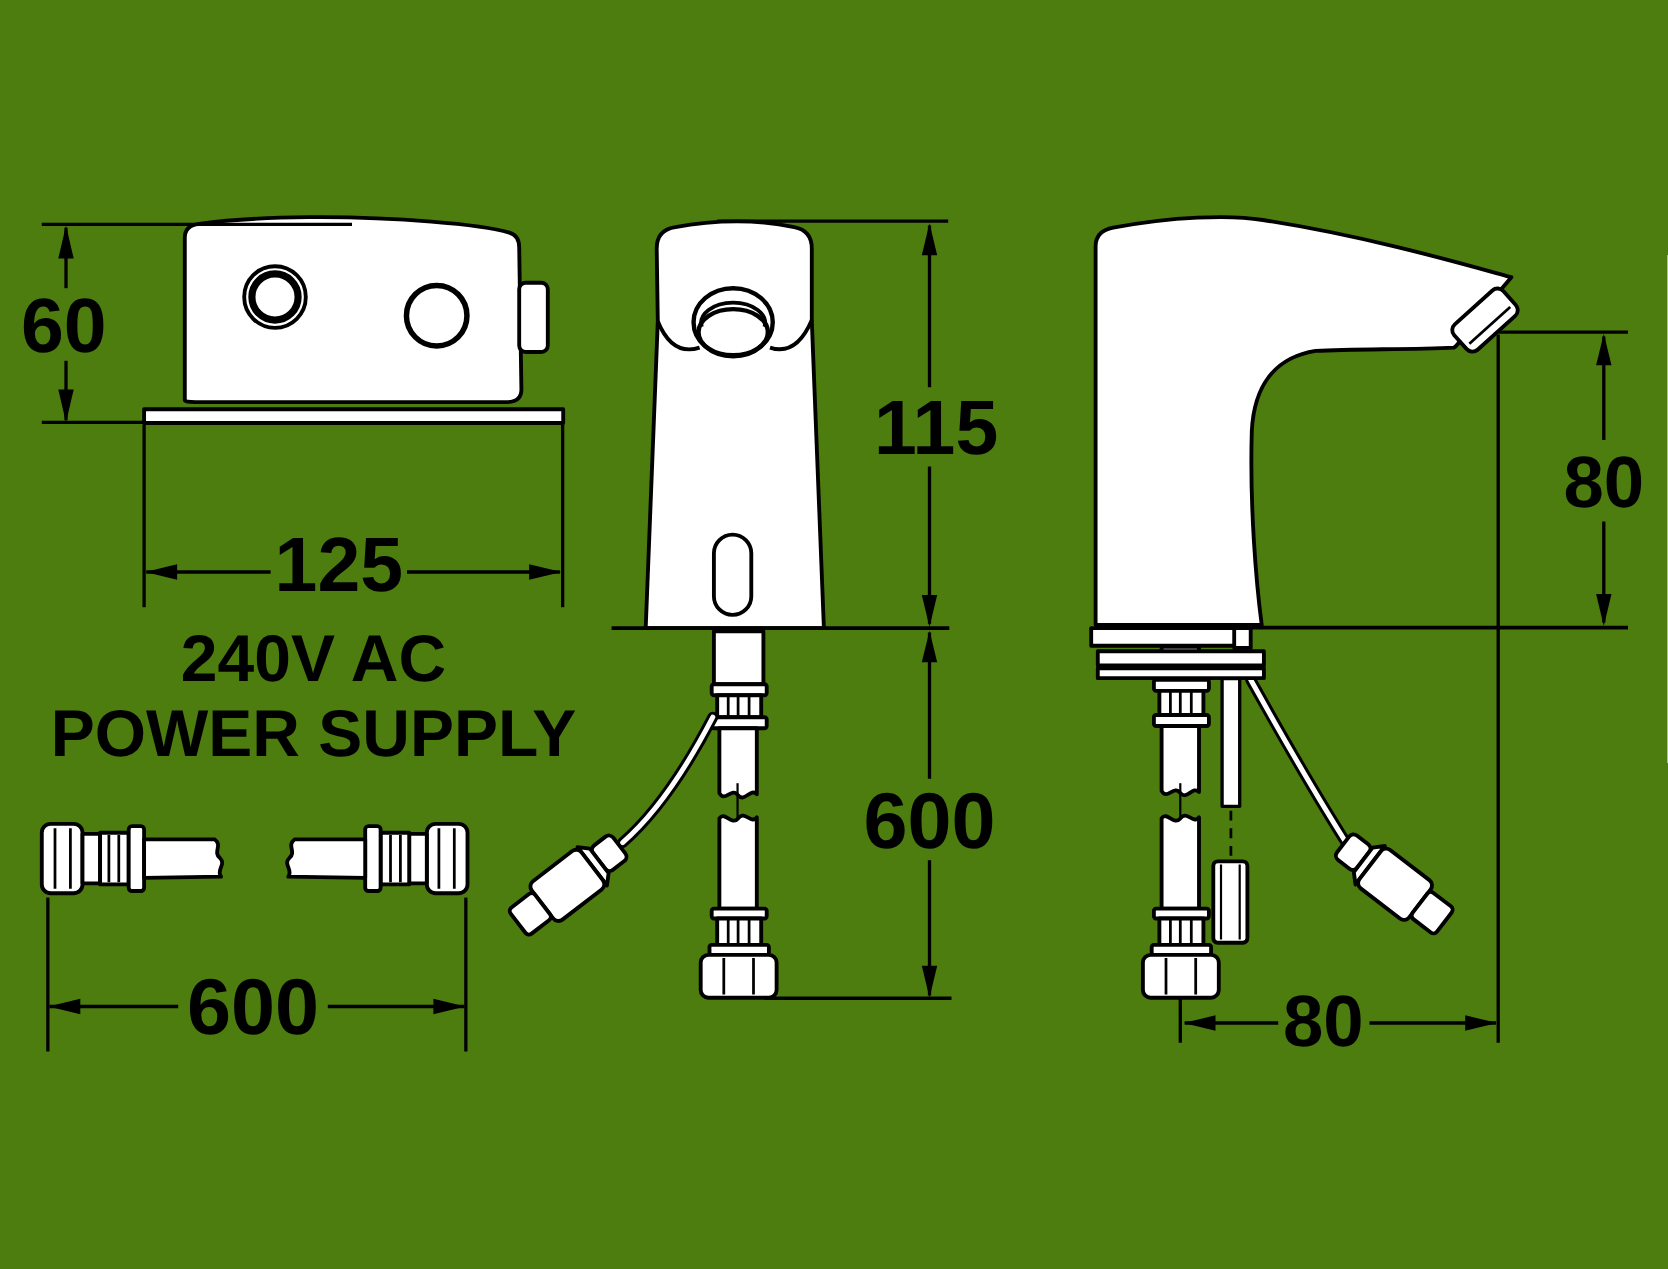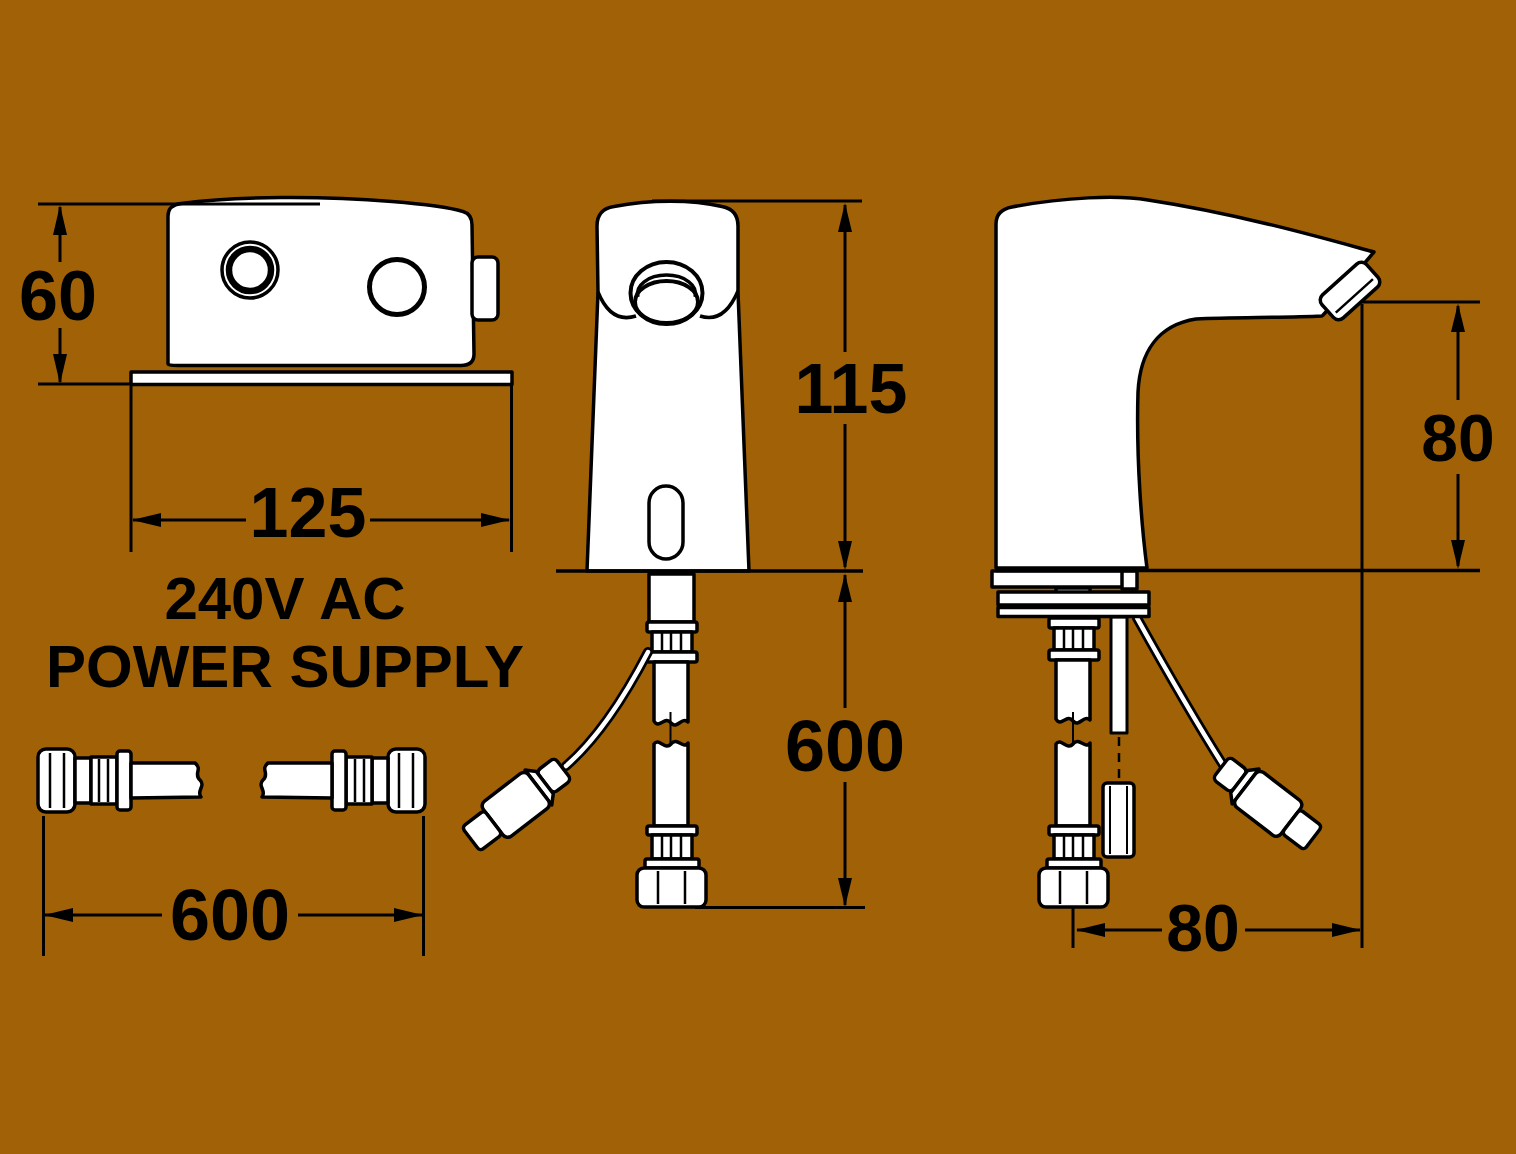--- a/index.html
+++ b/index.html
@@ -1,20 +1,20 @@
 <!DOCTYPE html>
 <html><head>
 <meta charset="utf-8">
 <style>
   html, body { margin: 0; padding: 0; background: #ffffff; }
   .stage {
     position: relative;
     width: 1516px;
     height: 1154px;
-    background: #a16207;
+    background: #4d7c0f;
     overflow: hidden;
     font-family: "Liberation Sans", sans-serif;
   }
   svg { display: block; }
   .outline { fill: #ffffff; stroke: #000000; stroke-width: 3.5; stroke-linejoin: round; }
   .stroke  { fill: none;    stroke: #000000; stroke-width: 3.5; stroke-linejoin: round; }
   .thin    { fill: none;    stroke: #000000; stroke-width: 2.5; }
   .dimline { fill: none;    stroke: #000000; stroke-width: 3; }
   .arrow   { fill: #000000; stroke: none; }
   .cable-out { fill: none; stroke: #000000; stroke-width: 10; stroke-linecap: round; }

